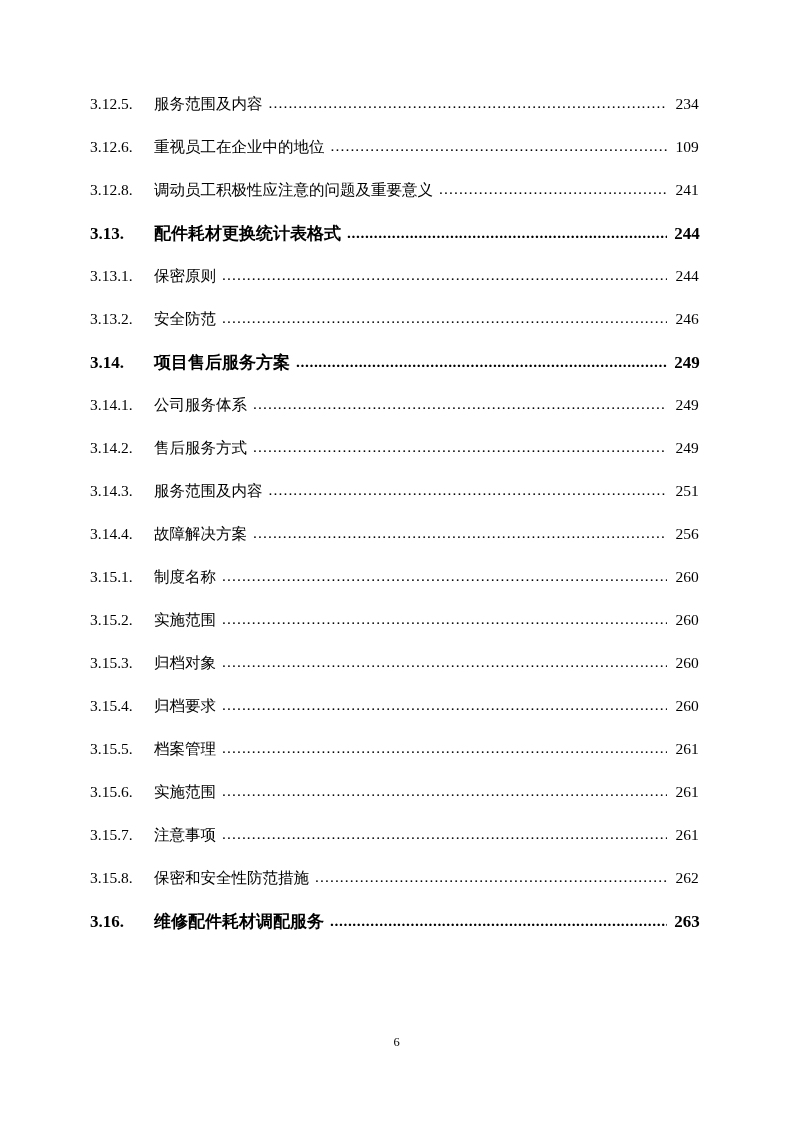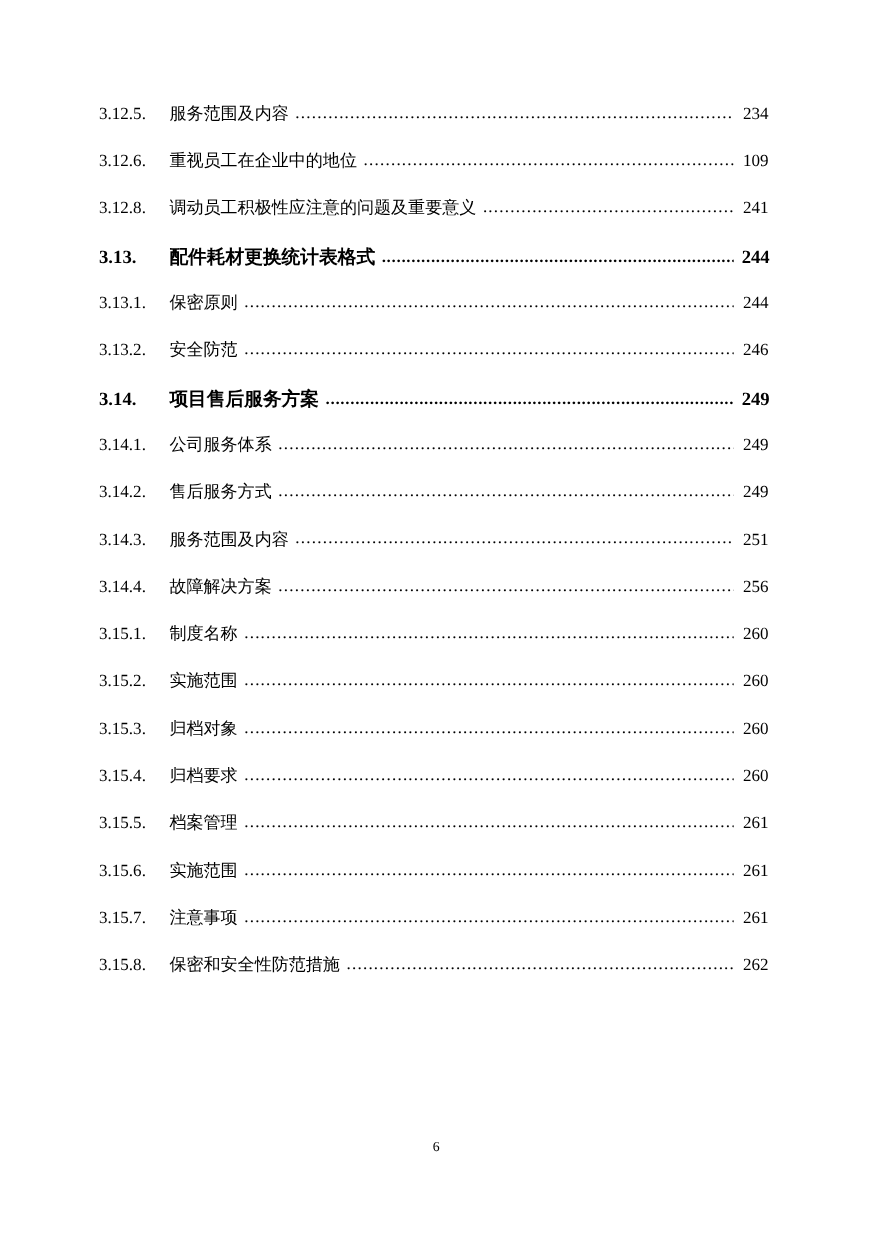--- a/index.html
+++ b/index.html
@@ -204,15 +204,21 @@
         <span class="title">注意事项</span>
         <span class="leader"></span>
         <span class="page-no">261</span>
       </div>
       <div class="toc-entry level2">
         <span class="num">3.15.8.</span>
         <span class="title">保密和安全性防范措施</span>
         <span class="leader"></span>
         <span class="page-no">262</span>
       </div>
+      <div class="toc-entry level1">
+        <span class="num">3.16.</span>
+        <span class="title">维修配件耗材调配服务</span>
+        <span class="leader"></span>
+        <span class="page-no">263</span>
+      </div>
     </div>
   <div class="folio">6</div>
 </div>
 
 </body></html>

